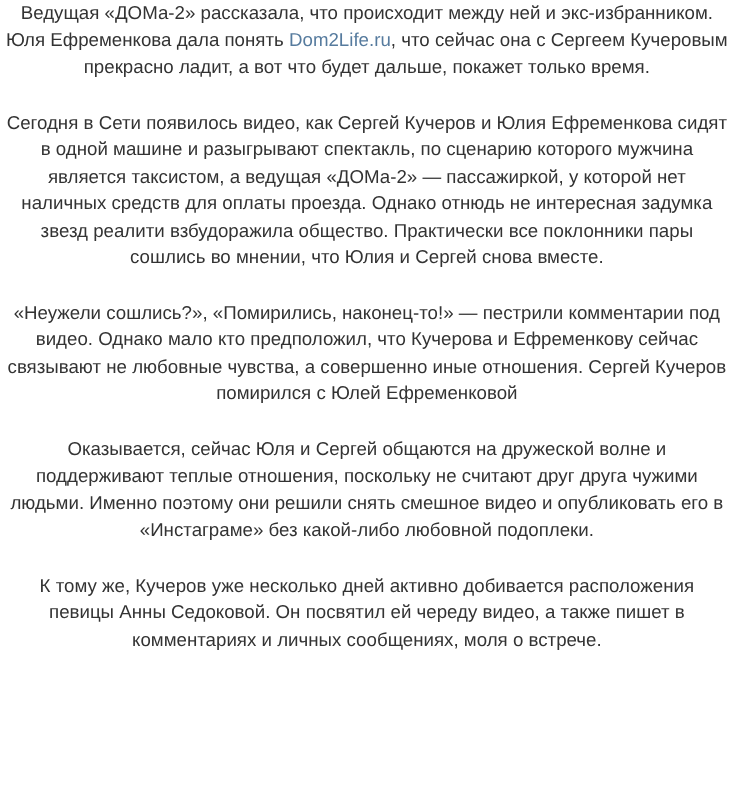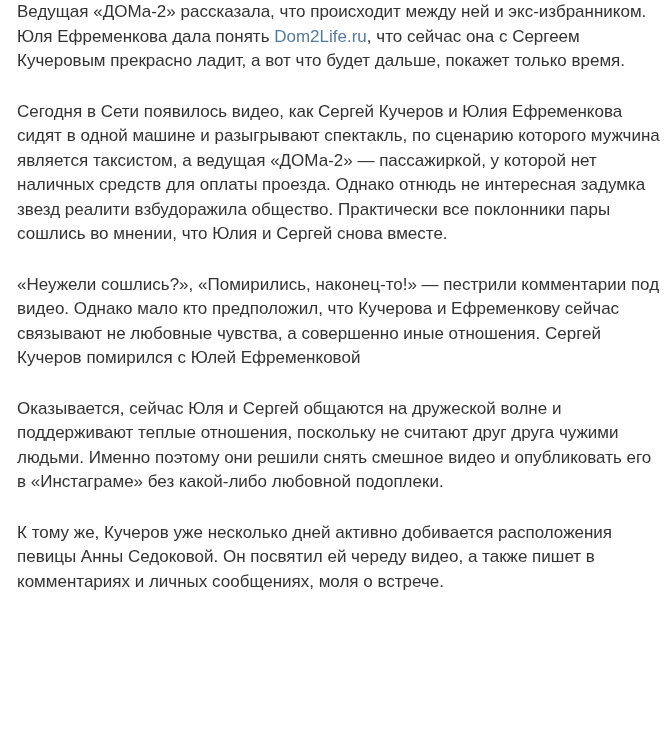--- a/index.html
+++ b/index.html
@@ -22,21 +22,22 @@
     color: #333333;
     -webkit-font-smoothing: antialiased;
   }
   .article-title {
     margin: 0 0 26px 0;
     font-size: 17px;
     font-weight: 400;
     line-height: 24.5px;
   }
   .article p {
-    margin: 0 0 26px 12px;
+    margin: 0 0 26px 0;
+    text-align: center;
   }
   .article p:last-child {
     margin-bottom: 0;
   }
   a.lnk {
     text-decoration: none;
     cursor: pointer;
   }
 </style>
 </head>

